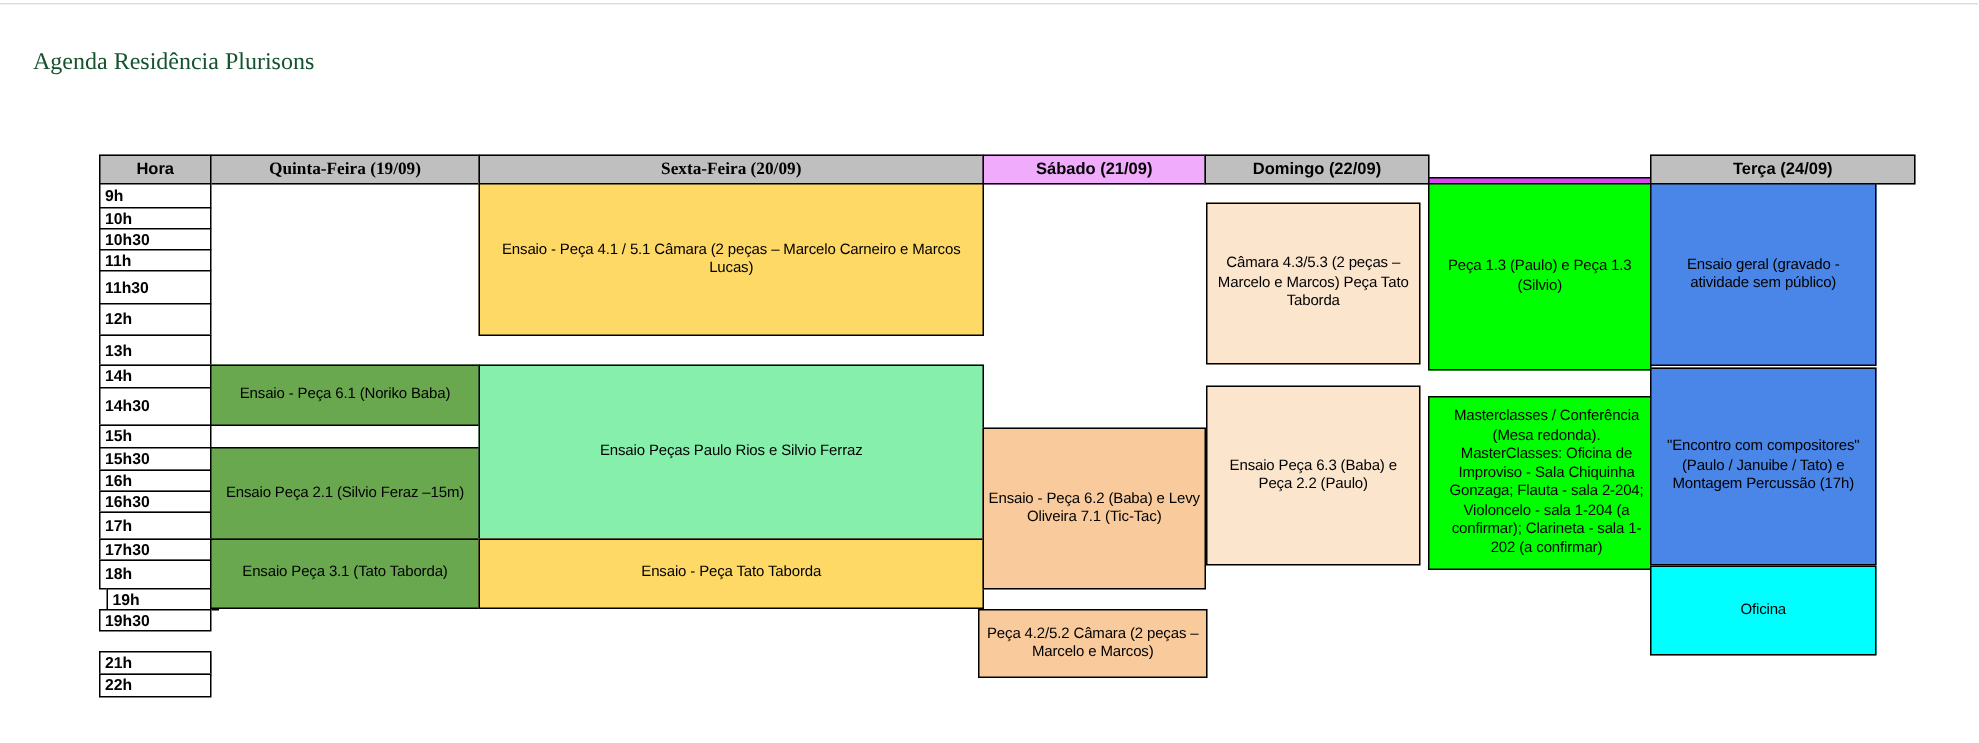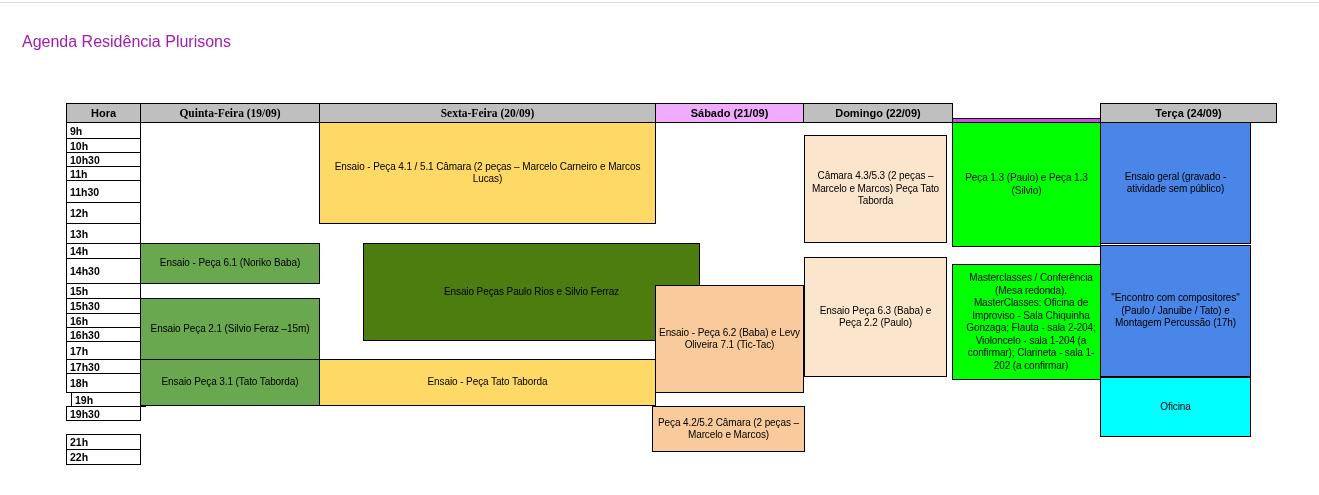--- a/index.html
+++ b/index.html
@@ -1,21 +1,21 @@
 <!DOCTYPE html>
 <html><head>
 <meta charset="utf-8">
 <style>
   html,body{margin:0;padding:0;background:#ffffff;}
   .screen{
     position:relative;width:1319px;height:495px;background:#ffffff;overflow:hidden;
     font-family:"Liberation Sans",sans-serif;color:#000;
   }
   .topline{position:absolute;left:0;top:2px;width:1319px;height:1px;background:#dedede;}
-  .page-title{position:absolute;left:22px;top:33px;font-size:16px;color:#a21caf;white-space:nowrap;}
+  .page-title{position:absolute;left:22px;top:33px;font-size:16px;color:#14532d;white-space:nowrap;font-family:Liberation Serif, serif;}
   .hcell{
     position:absolute;box-sizing:border-box;background:#bfbfbf;border:1px solid #000;
     display:flex;align-items:center;justify-content:center;
     font-weight:bold;font-size:11px;white-space:nowrap;overflow:hidden;
   }
   .hcell.serif{font-family:"Liberation Serif",serif;font-size:11.5px;}
   .hrow{
     position:absolute;box-sizing:border-box;background:#fff;border:1px solid #000;
     display:flex;align-items:center;padding-left:3px;
     font-weight:bold;font-size:10.5px;line-height:10px;white-space:nowrap;overflow:hidden;
@@ -58,21 +58,21 @@
       <div class="hrow" style="left: 66px; top: 373px; width: 75px; height: 20px;">18h</div>
       <div class="hrow" style="left: 54px; top: 392px; width: 75px; height: 15px; margin-left: 17px;">19h</div>
       <div class="hrow" style="left: 66px; top: 406px; width: 75px; height: 15px;">19h30</div>
       <div class="hrow" style="left: 66px; top: 420px; width: 75px; height: 15px; margin-top: 16px;">20h</div>
       <div class="hrow" style="left: 66px; top: 434px; width: 75px; height: 16px;">21h</div>
       <div class="hrow" style="left: 66px; top: 449px; width: 75px; height: 16px;">22h</div>
       <div class="event" style="left: 140px; top: 243px; width: 180px; height: 41px; background: rgb(106, 168, 79);">Ensaio - Peça 6.1 (Noriko Baba)</div>
       <div class="event" style="left: 140px; top: 298px; width: 180px; height: 62px; background: rgb(106, 168, 79);">Ensaio Peça 2.1 (Silvio Feraz –15m)</div>
       <div class="event" style="left: 140px; top: 359px; width: 180px; height: 47px; background: rgb(106, 168, 79);">Ensaio Peça 3.1 (Tato Taborda)</div>
       <div class="event" style="left: 319px; top: 122px; width: 337px; height: 102px; background: rgb(255, 217, 102);">Ensaio - Peça 4.1 / 5.1 Câmara (2 peças – Marcelo Carneiro e Marcos Lucas)</div>
-      <div class="event" style="left: 319px; top: 243px; width: 337px; height: 98px; background: #4d7c0f; margin-left: 44px;">Ensaio Peças Paulo Rios e Silvio Ferraz</div>
+      <div class="event" style="left: 319px; top: 243px; width: 337px; height: 117px; background: #86efac;">Ensaio Peças Paulo Rios e Silvio Ferraz</div>
       <div class="event" style="left: 319px; top: 359px; width: 337px; height: 47px; background: rgb(255, 217, 102);">Ensaio - Peça Tato Taborda</div>
       <div class="event" style="left: 655px; top: 285px; width: 149px; height: 108px; background: rgb(249, 203, 156);">Ensaio - Peça 6.2 (Baba) e Levy Oliveira 7.1 (Tic-Tac)</div>
       <div class="event" style="left: 652px; top: 406px; width: 153px; height: 46px; background: rgb(249, 203, 156);">Peça 4.2/5.2 Câmara (2 peças – Marcelo e Marcos)</div>
       <div class="event" style="left: 804px; top: 135px; width: 143px; height: 108px; background: rgb(252, 229, 205);">Câmara 4.3/5.3 (2 peças – Marcelo e Marcos) Peça Tato Taborda</div>
       <div class="event" style="left: 804px; top: 257px; width: 143px; height: 120px; background: rgb(252, 229, 205);">Ensaio Peça 6.3 (Baba) e Peça 2.2 (Paulo)</div>
       <div class="event" style="left: 952px; top: 122px; width: 149px; height: 125px; background: rgb(0, 255, 0);">Peça 1.3 (Paulo) e Peça 1.3 (Silvio)</div>
       <div class="event" style="left: 952px; top: 264px; width: 149px; height: 116px; background: rgb(0, 255, 0); padding-left: 12px;">Masterclasses / Conferência (Mesa redonda). MasterClasses: Oficina de Improviso - Sala Chiquinha Gonzaga; Flauta - sala 2-204; Violoncelo - sala 1-204 (a confirmar); Clarineta - sala 1-202 (a confirmar)</div>
       <div class="event" style="left: 1100px; top: 122px; width: 151px; height: 122px; background: rgb(74, 134, 232);">Ensaio geral (gravado - atividade sem público)</div>
       <div class="event" style="left: 1100px; top: 245px; width: 151px; height: 132px; background: rgb(74, 134, 232);">"Encontro com compositores" (Paulo / Januibe / Tato) e Montagem Percussão (17h)</div>
       <div class="event" style="left: 1100px; top: 377px; width: 151px; height: 60px; background: rgb(0, 255, 255);">Oficina</div>

